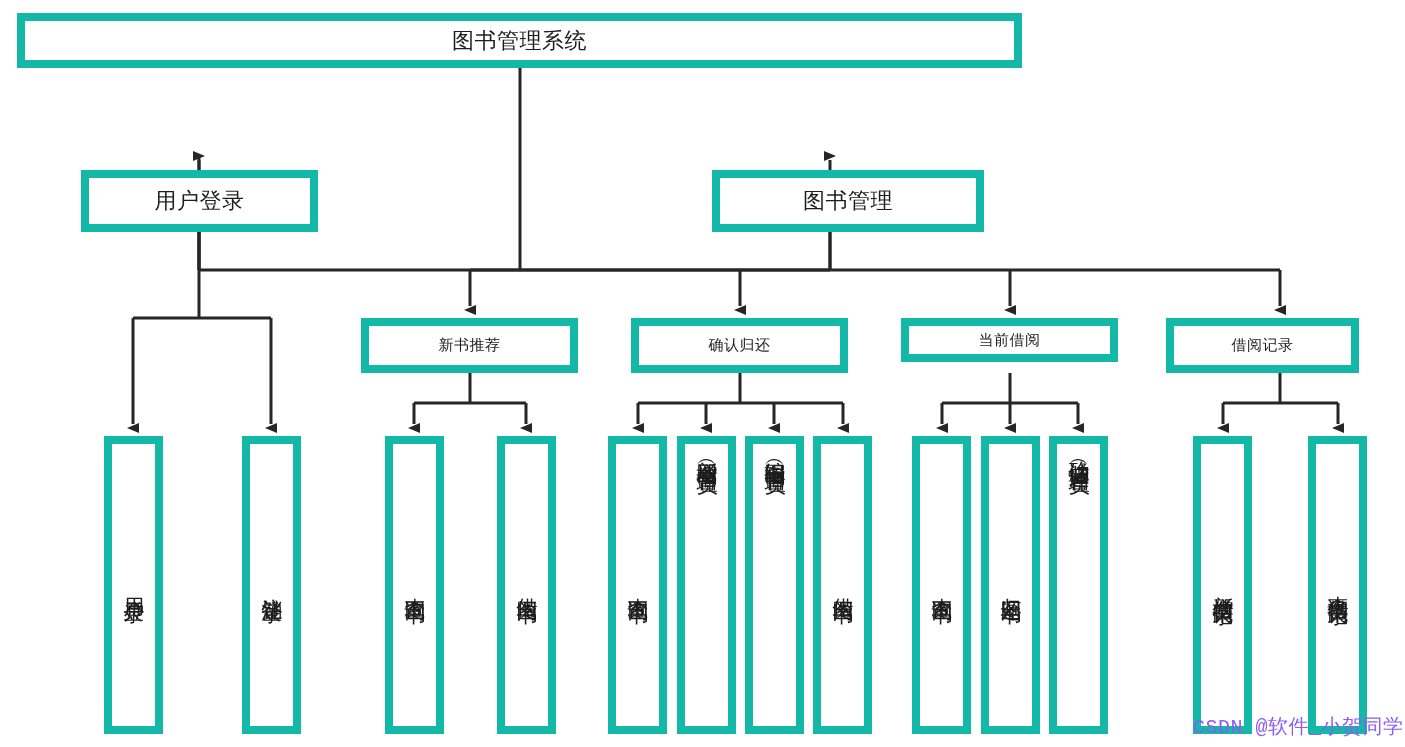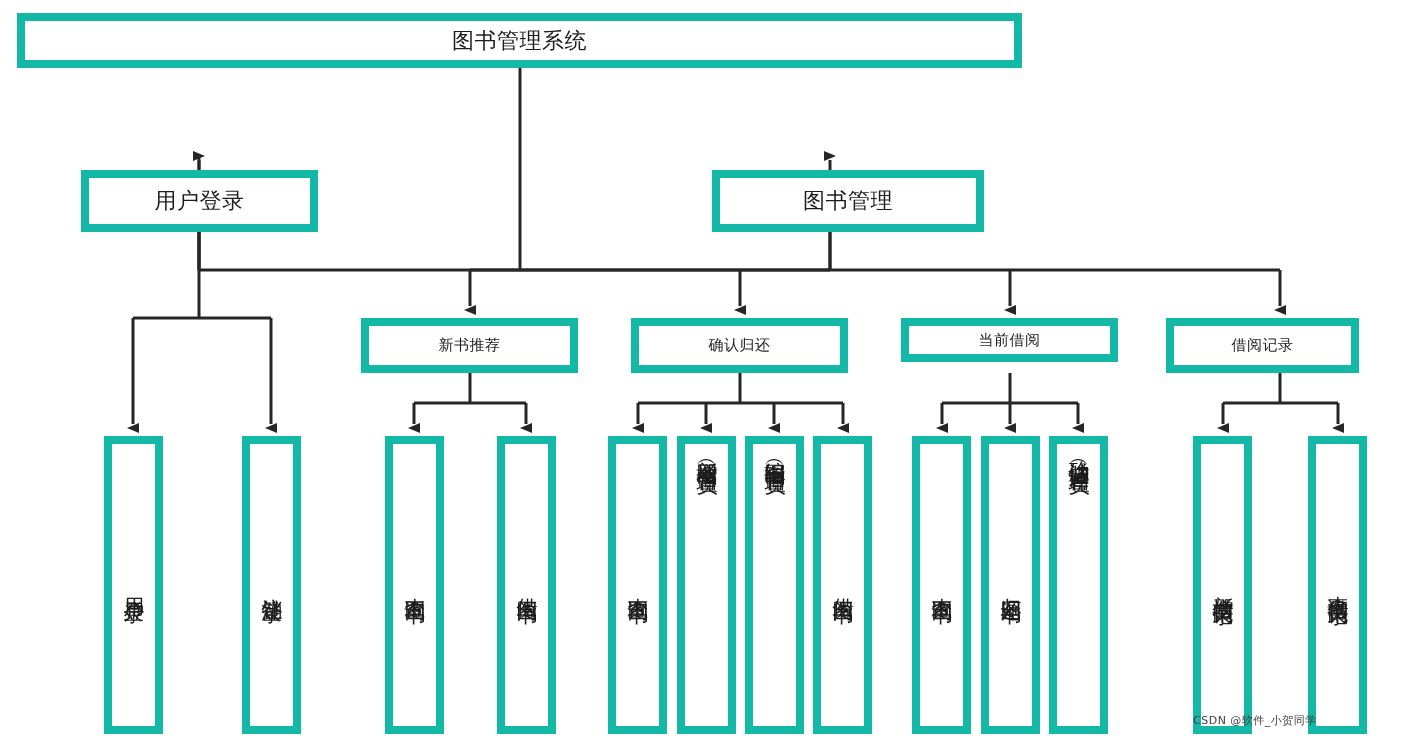--- a/index.html
+++ b/index.html
@@ -56,25 +56,26 @@
     text-orientation: upright;
     font-size: 21px;
     line-height: 1.18;
     letter-spacing: 2px;
     white-space: nowrap;
   }
   .node-leaf.align-mid { align-items: center; }
   .node-leaf.align-top { align-items: flex-start; }
   .watermark {
     position: absolute;
-    color: #404040;
-    font-size: 11px;
+    color: #8b5cf6;
+    font-size: 20px;
     white-space: nowrap;
     letter-spacing: 0.5px;
     pointer-events: none;
+    font-family: Liberation Mono, monospace;
   }
 </style>
 </head>
 <body>
 
 <div id="diagram-root">
 
   <svg class="layer" viewBox="0 0 1405 747" xmlns="http://www.w3.org/2000/svg">
     <defs>
       <marker id="arrow" markerWidth="10" markerHeight="12" refX="1" refY="6" orient="auto" markerUnits="userSpaceOnUse">

